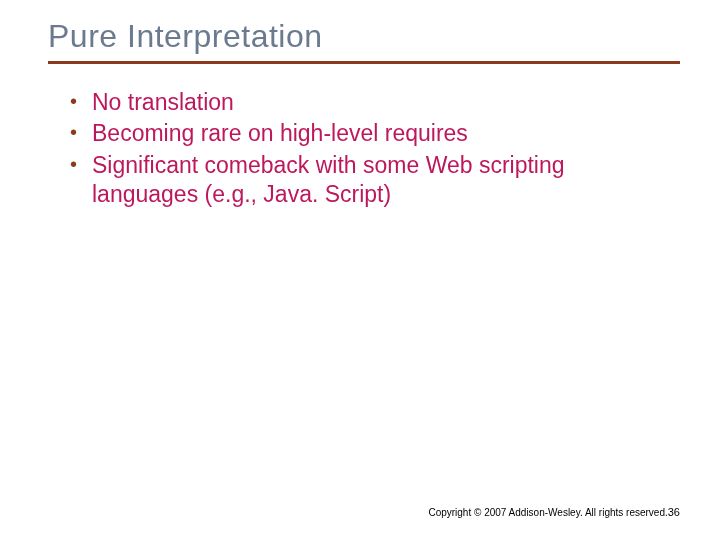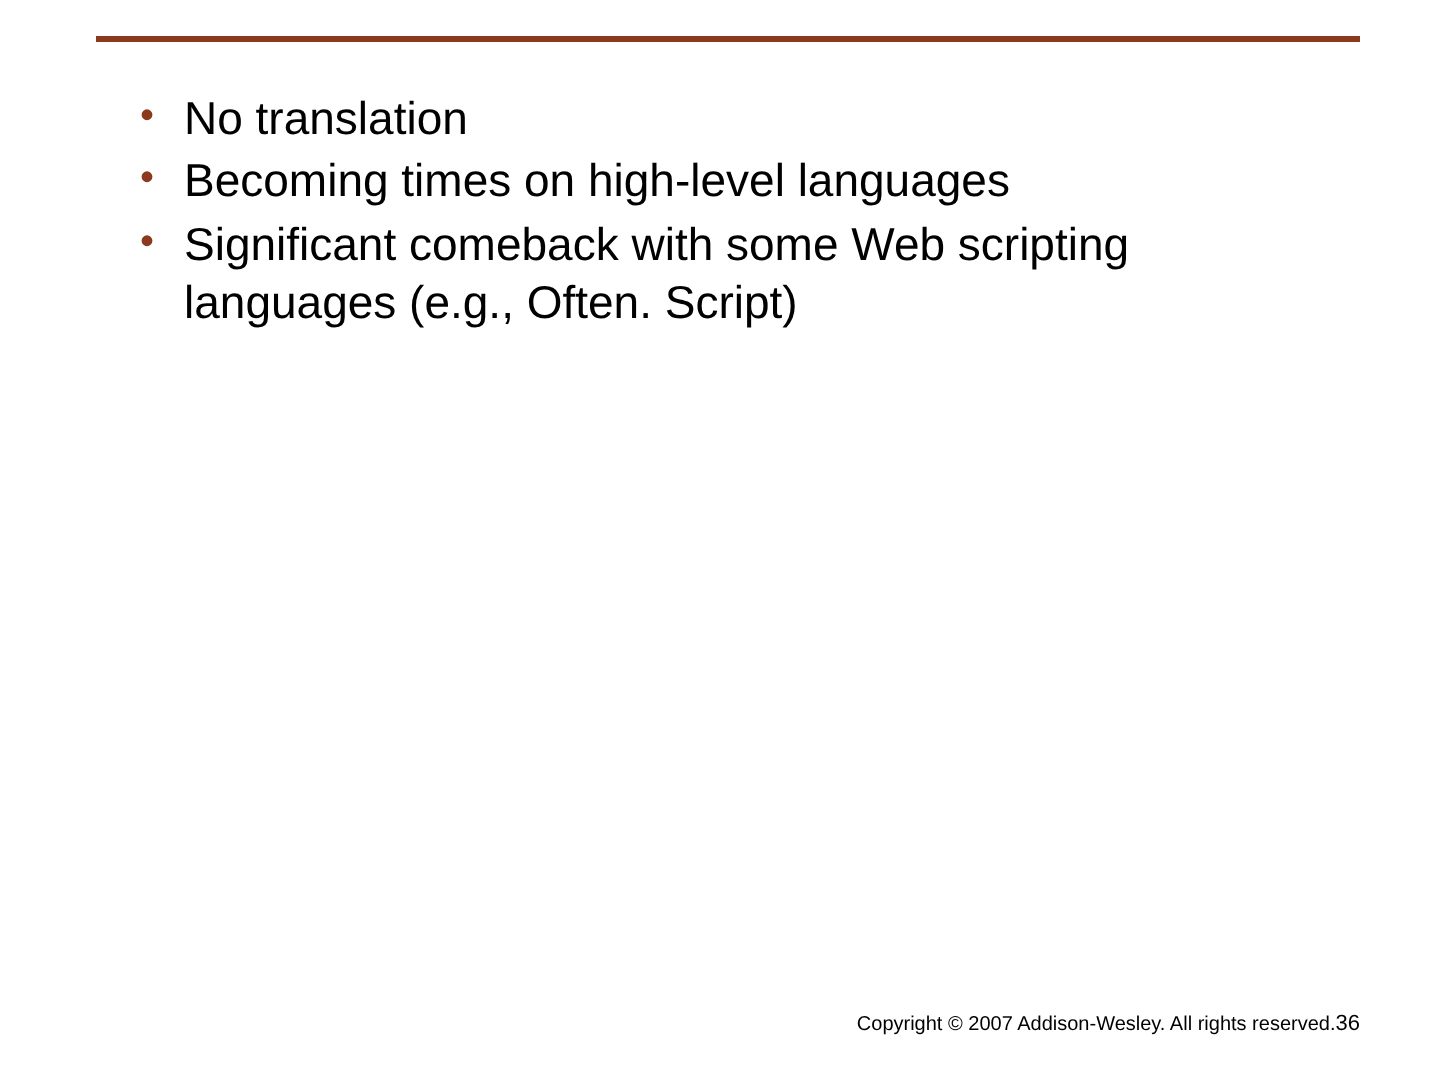--- a/index.html
+++ b/index.html
@@ -33,21 +33,21 @@
   }
   ul.bullets {
     list-style: none;
     margin: 0;
     padding: 0 14px 0 22px;
   }
   ul.bullets li {
     position: relative;
     font-size: 23px;
     line-height: 1.28;
-    color: #000000;
+    color: #be185d;
     padding-left: 22px;
     margin: 0 0 2px 0;
     font-weight: 400;
   }
   ul.bullets li::before {
     content: "•";
     position: absolute;
     left: 0;
     top: 0;
     color: #8b3a1e;
@@ -66,23 +66,24 @@
     color: #000000;
   }
   .pagenum {
     font-size: 11px;
   }
 </style>
 </head>
 <body>
 
 <div class="slide">
+  <h1 class="title">Pure Interpretation</h1>
   <hr class="rule">
   <ul class="bullets">
     <li>No translation</li>
-    <li>Becoming times on high-level languages</li>
-    <li>Significant comeback with some Web scripting languages (e.g., Often. Script)</li>
+    <li>Becoming rare on high-level requires</li>
+    <li>Significant comeback with some Web scripting languages (e.g., Java. Script)</li>
   </ul>
   <div class="footer">
     <span>Copyright © 2007 Addison-Wesley. All rights reserved.</span>
     <span class="pagenum">36</span>
   </div>
 </div>
 
 </body></html>

